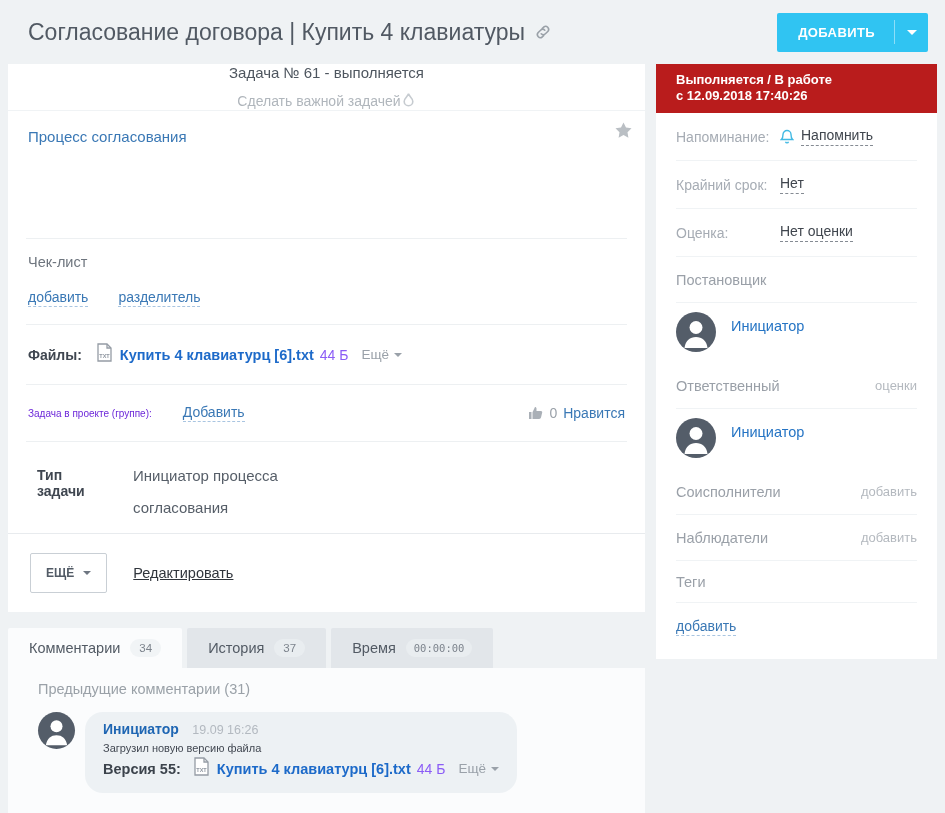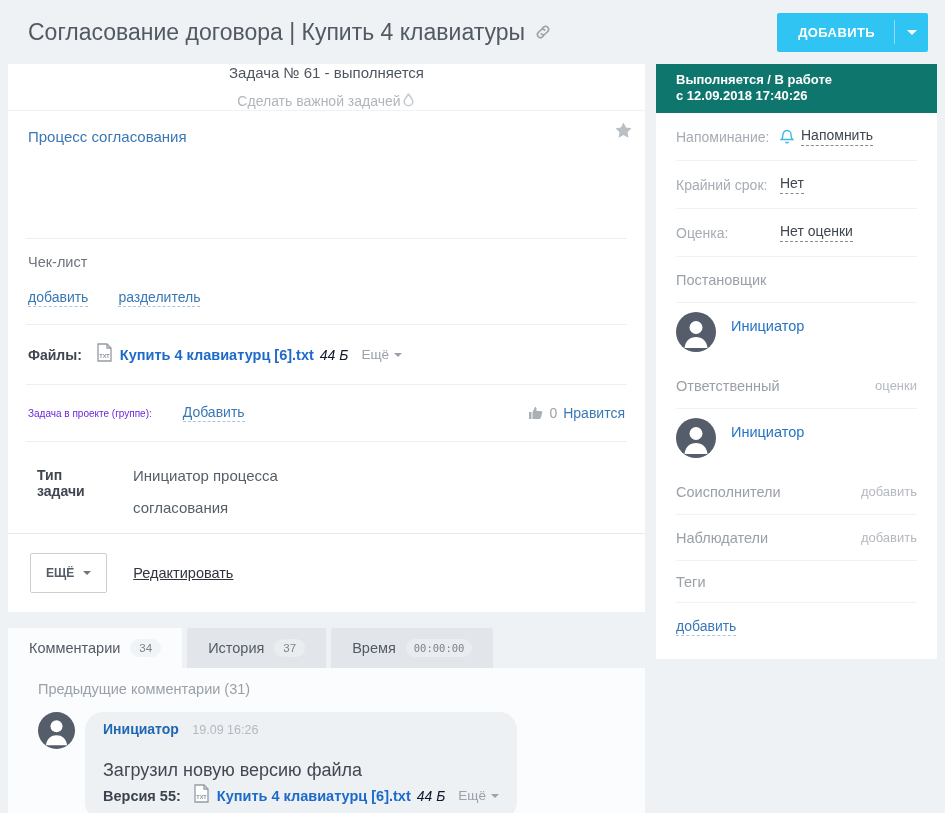--- a/index.html
+++ b/index.html
@@ -35,21 +35,21 @@
   .fav-star { position:absolute; top:11px; right:13px; cursor:pointer; }
   .checklist-sec { height:85px; padding:15px 20px 0; }
   .checklist-title { color:#6e757e; font-size:14.5px; }
   .checklist-links { margin-top:19px; display:flex; gap:30px; }
   .dashed-blue { color:#3a78b5; font-size:14px; border-bottom:1px dashed #a9c5e1; padding-bottom:1px; cursor:pointer; }
   .files-sec { height:59px; display:flex; align-items:center; padding:0 20px; }
   .bold-label { font-weight:bold; color:#3f4650; font-size:14px; }
   .file-chip { display:flex; align-items:center; margin-left:14px; }
   .file-icon { flex:none; margin-right:7px; }
   .file-link { color:#1d6ac9; font-weight:bold; font-size:14.5px; cursor:pointer; }
-  .file-size { color:#0f172a; font-size:14px; margin-left:6px;font-style:italic; }
+  .file-size { color:#8b5cf6; font-size:14px; margin-left:6px; }
   .more-gray { color:#9aa1a9; font-size:13.5px; display:inline-flex; align-items:center; gap:5px; margin-left:13px; cursor:pointer; }
   .project-sec { height:56px; display:flex; align-items:center; padding:0 20px; }
   .project-label { color:#6d28d9; font-size:10px; margin-right:31px; }
   .likes { margin-left:auto; display:flex; align-items:center; gap:6px; }
   .likes-count { color:#9aa1a9; font-size:14px; }
   .likes-link { color:#3a78b5; font-size:14px; cursor:pointer; }
   .type-sec { height:91px; padding:18px 20px 0; display:flex; }
   .type-label { font-weight:bold; color:#3f4650; font-size:14px; margin:7px 0 0 9px; width:76px; flex:none; }
   .type-value { color:#565e68; font-size:15px; line-height:32px; width:175px; margin-left:20px; }
   .card-footer { border-top:1px solid #e8ebee; height:79px; padding:0 22px; display:flex; align-items:center; gap:26px; }
@@ -64,25 +64,25 @@
   .tab.active .badge { background:#f1f4f6; }
   .badge.time { font-family:"DejaVu Sans Mono", monospace; font-size:10.5px; padding:3px 8px; }
   
   .comments { background:#fbfcfd; height:146px; padding-top:13px; }
   .prev-comments { margin-left:30px; color:#9aa1a8; font-size:14.5px; cursor:pointer; }
   .comment-row { display:flex; margin:15px 0 0 30px; }
   .avatar { width:37px; height:37px; border-radius:50%; background:#545d69; flex:none; overflow:hidden; }
   .bubble { margin-left:10px; background:#edf1f4; border-radius:18px; padding:8px 18px 13px; }
   .bubble-name { color:#1f66b3; font-weight:bold; font-size:14px; cursor:pointer; }
   .bubble-time { color:#b3b9c0; font-size:12.5px; margin-left:9px; }
-  .bubble-text { color:#424852; font-size:18px; margin-top:22px; }
+  .bubble-text { color:#424852; font-size:11px; margin-top:4px; }
   .bubble-version { display:flex; align-items:center; margin-top:3px; }
   .version-label { font-weight:bold; color:#3c434c; font-size:14.5px; margin-right:12px; }
   
-  .status-head { background:#0f766e; color:#fff; padding:8px 20px 9px; font-weight:bold; font-size:13px; line-height:16px; }
+  .status-head { background:#b91c1c; color:#fff; padding:8px 20px 9px; font-weight:bold; font-size:13px; line-height:16px; }
   .side-row { display:flex; align-items:center; min-height:48px; margin:0 20px; border-bottom:1px solid #f0f3f5; font-size:14px; }
   .side-label { color:#a6acb4; width:104px; flex:none; }
   .side-value { color:#40464e; }
   .dash-dark { border-bottom:1px dashed #858b93; padding-bottom:2px; cursor:pointer; }
   .side-value-wrap { display:flex; align-items:center; gap:7px; }
   .side-sec-title { display:flex; justify-content:space-between; align-items:center; height:46px; margin:0 20px; border-bottom:1px solid #f0f3f5; color:#9aa0a8; font-size:14.5px; }
   .side-action { color:#b4b9bf; font-size:13px; cursor:pointer; }
   .side-user { display:flex; margin:9px 20px 11px; gap:15px; }
   .avatar40 { width:40px; height:40px; border-radius:50%; background:#545d69; flex:none; overflow:hidden; }
   .user-name { color:#2574c4; font-size:14.5px; margin-top:6px; cursor:pointer; }

